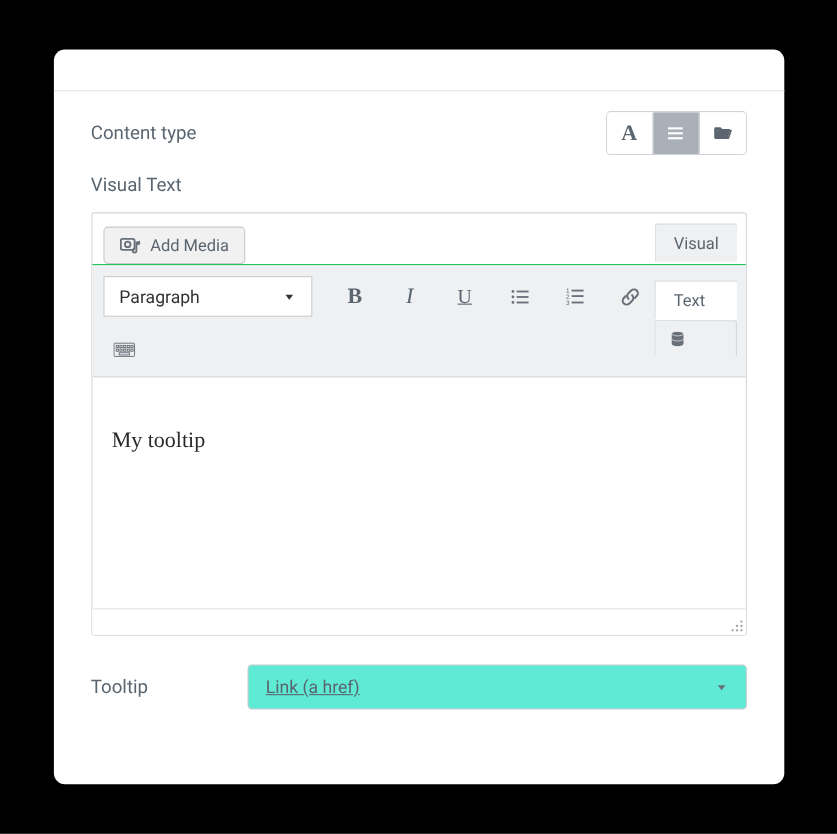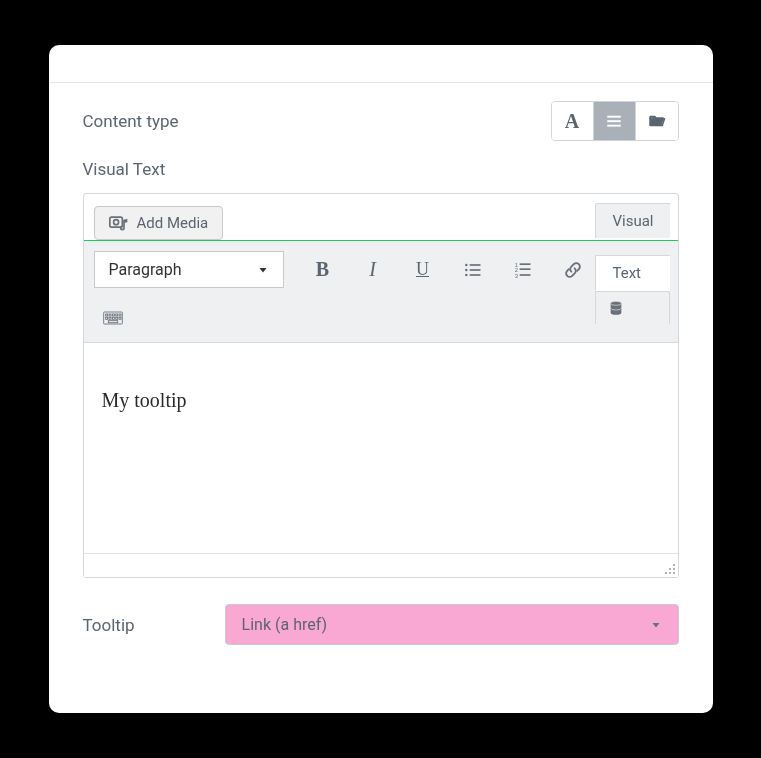--- a/index.html
+++ b/index.html
@@ -217,30 +217,31 @@
       height: 16px;
     }
     .source-row {
       display: flex;
       align-items: center;
       padding: 26px 34px 20px 34px;
       gap: 90px;
     }
     .source-select {
       flex: 1;
-      background: #f9a8d4;
+      background: #5eead4;
       border: 1px solid #c8cbce;
       border-radius: 4px;
       padding: 10px 16px;
       font-size: 16px;
       color: #5a6570;
       display: flex;
       align-items: center;
       justify-content: space-between;
       cursor: pointer;
+      text-decoration: underline;
     }
     .keyboard-icon rect{
       fill:none;
       stroke:#6a7079;
       stroke-width:1.3;
     }
   </style>
 </head>
 <body>
 

